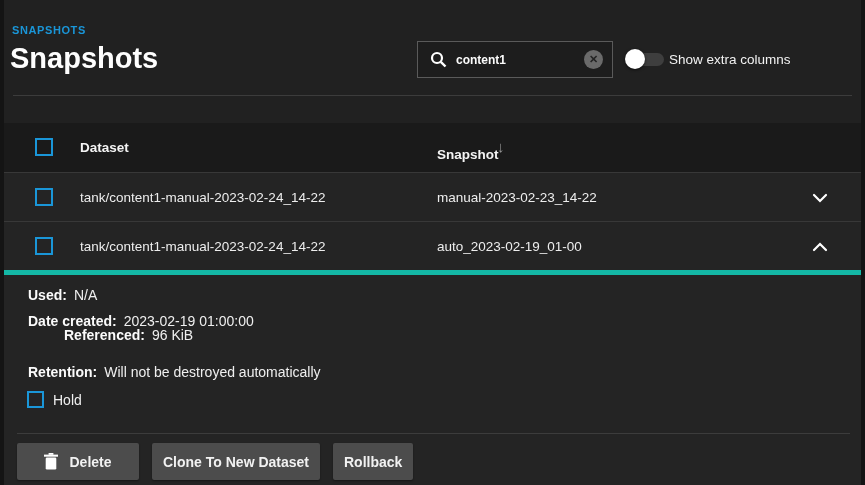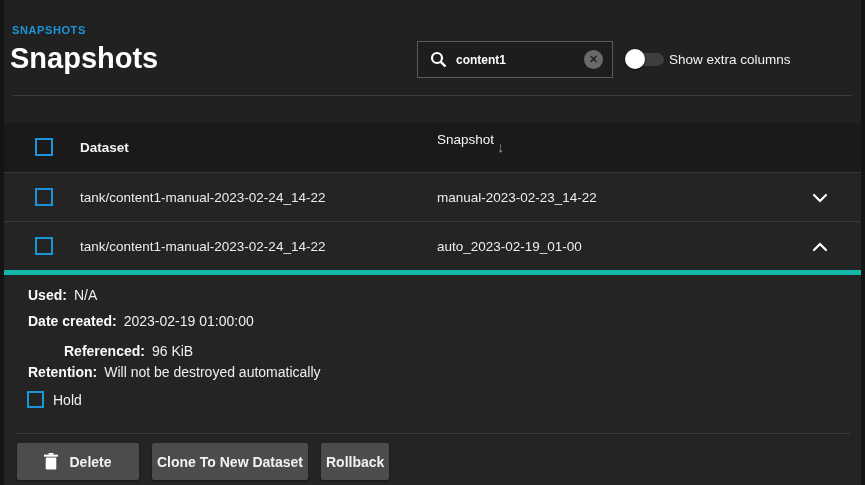--- a/index.html
+++ b/index.html
@@ -66,53 +66,53 @@
   .table-header {
     position:absolute; left:0; top:123px; width:857px; height:49px;
     background:#1a1a1a;
   }
   .checkbox {
     position:absolute; width:18px; height:18px;
     border:2px solid var(--accent); background:transparent; cursor:pointer;
   }
   .cb-pos { left:31px; top:15px; }
   .col-dataset { position:absolute; left:76px; top:17px; font-size:13.5px; font-weight:bold; color:#f4f4f4; }
-  .col-snapshot { position:absolute; left:433px; top:9px; font-size:13.5px; font-weight:normal; color:#f4f4f4;text-align:center; }
+  .col-snapshot { position:absolute; left:433px; top:24px; font-size:13.5px; font-weight:bold; color:#f4f4f4;text-align:center; }
   .sort-icon { position:absolute; left:493px; top:15px; font-size:15px; color:#929292; }
   .row {
     position:absolute; left:0; width:857px; height:49px;
     background:#242424; border-top:1px solid #383838;
   }
   .row1 { top:172px; }
   .row2 { top:221px; }
   .cell-dataset { position:absolute; left:76px; top:17px; font-size:13.5px; color:#ededed; }
   .cell-snapshot { position:absolute; left:433px; top:17px; font-size:13.5px; color:#ededed; }
   .chevron { position:absolute; left:808px; top:20px; width:16px; height:10px; cursor:pointer; }
   
   .details {
     position:absolute; left:0; top:270px; width:857px; height:271px;
     background:#242424; border-top:5px solid #14b8a6;
   }
   .detail-line { position:absolute; left:24px; font-size:14px; color:#efefef; }
   .detail-line b { font-weight:bold; color:#fbfbfb; margin-right:7px; }
-  .dl0 { top:12px; } .dl1 { top:38px; } .dl2 { top:68px;padding-left:36px; } .dl3 { top:89px; }
+  .dl0 { top:12px; } .dl1 { top:38px; } .dl2 { top:52px;padding-left:36px; } .dl3 { top:89px; }
   .hold-wrap { position:absolute; left:23px; top:116px; display:flex; align-items:center; }
   .hold-checkbox {
     width:17px; height:17px; border:2px solid var(--accent);
     background:transparent; cursor:pointer; margin-right:9px;
   }
   .hold-label { font-size:14px; color:#efefef; }
   .actions-divider { position:absolute; left:13px; top:158px; width:833px; height:1px; background:#3c3c3c; }
   .actions { position:absolute; left:13px; top:168px; display:flex; gap:13px; }
   .action-button {
     height:37px; background:#4c4c4c; border:none; border-radius:2px;
     color:#f2f2f2; font-size:14px; font-weight:bold;
     font-family:"Liberation Sans", sans-serif; cursor:pointer;
     display:flex; align-items:center; justify-content:center;
-    padding:0 5px; box-shadow:0 1px 2px rgba(0,0,0,.4);
+    padding:0 11px; box-shadow:0 1px 2px rgba(0,0,0,.4);
   }
   .btn-delete { width:122px; padding:0; gap:11px; }
   .trash-icon { width:14px; height:17px; flex:0 0 auto; }
 </style>
 </head>
 <body>
 
 <div class="card">
 
   <div class="breadcrumb">SNAPSHOTS</div>

